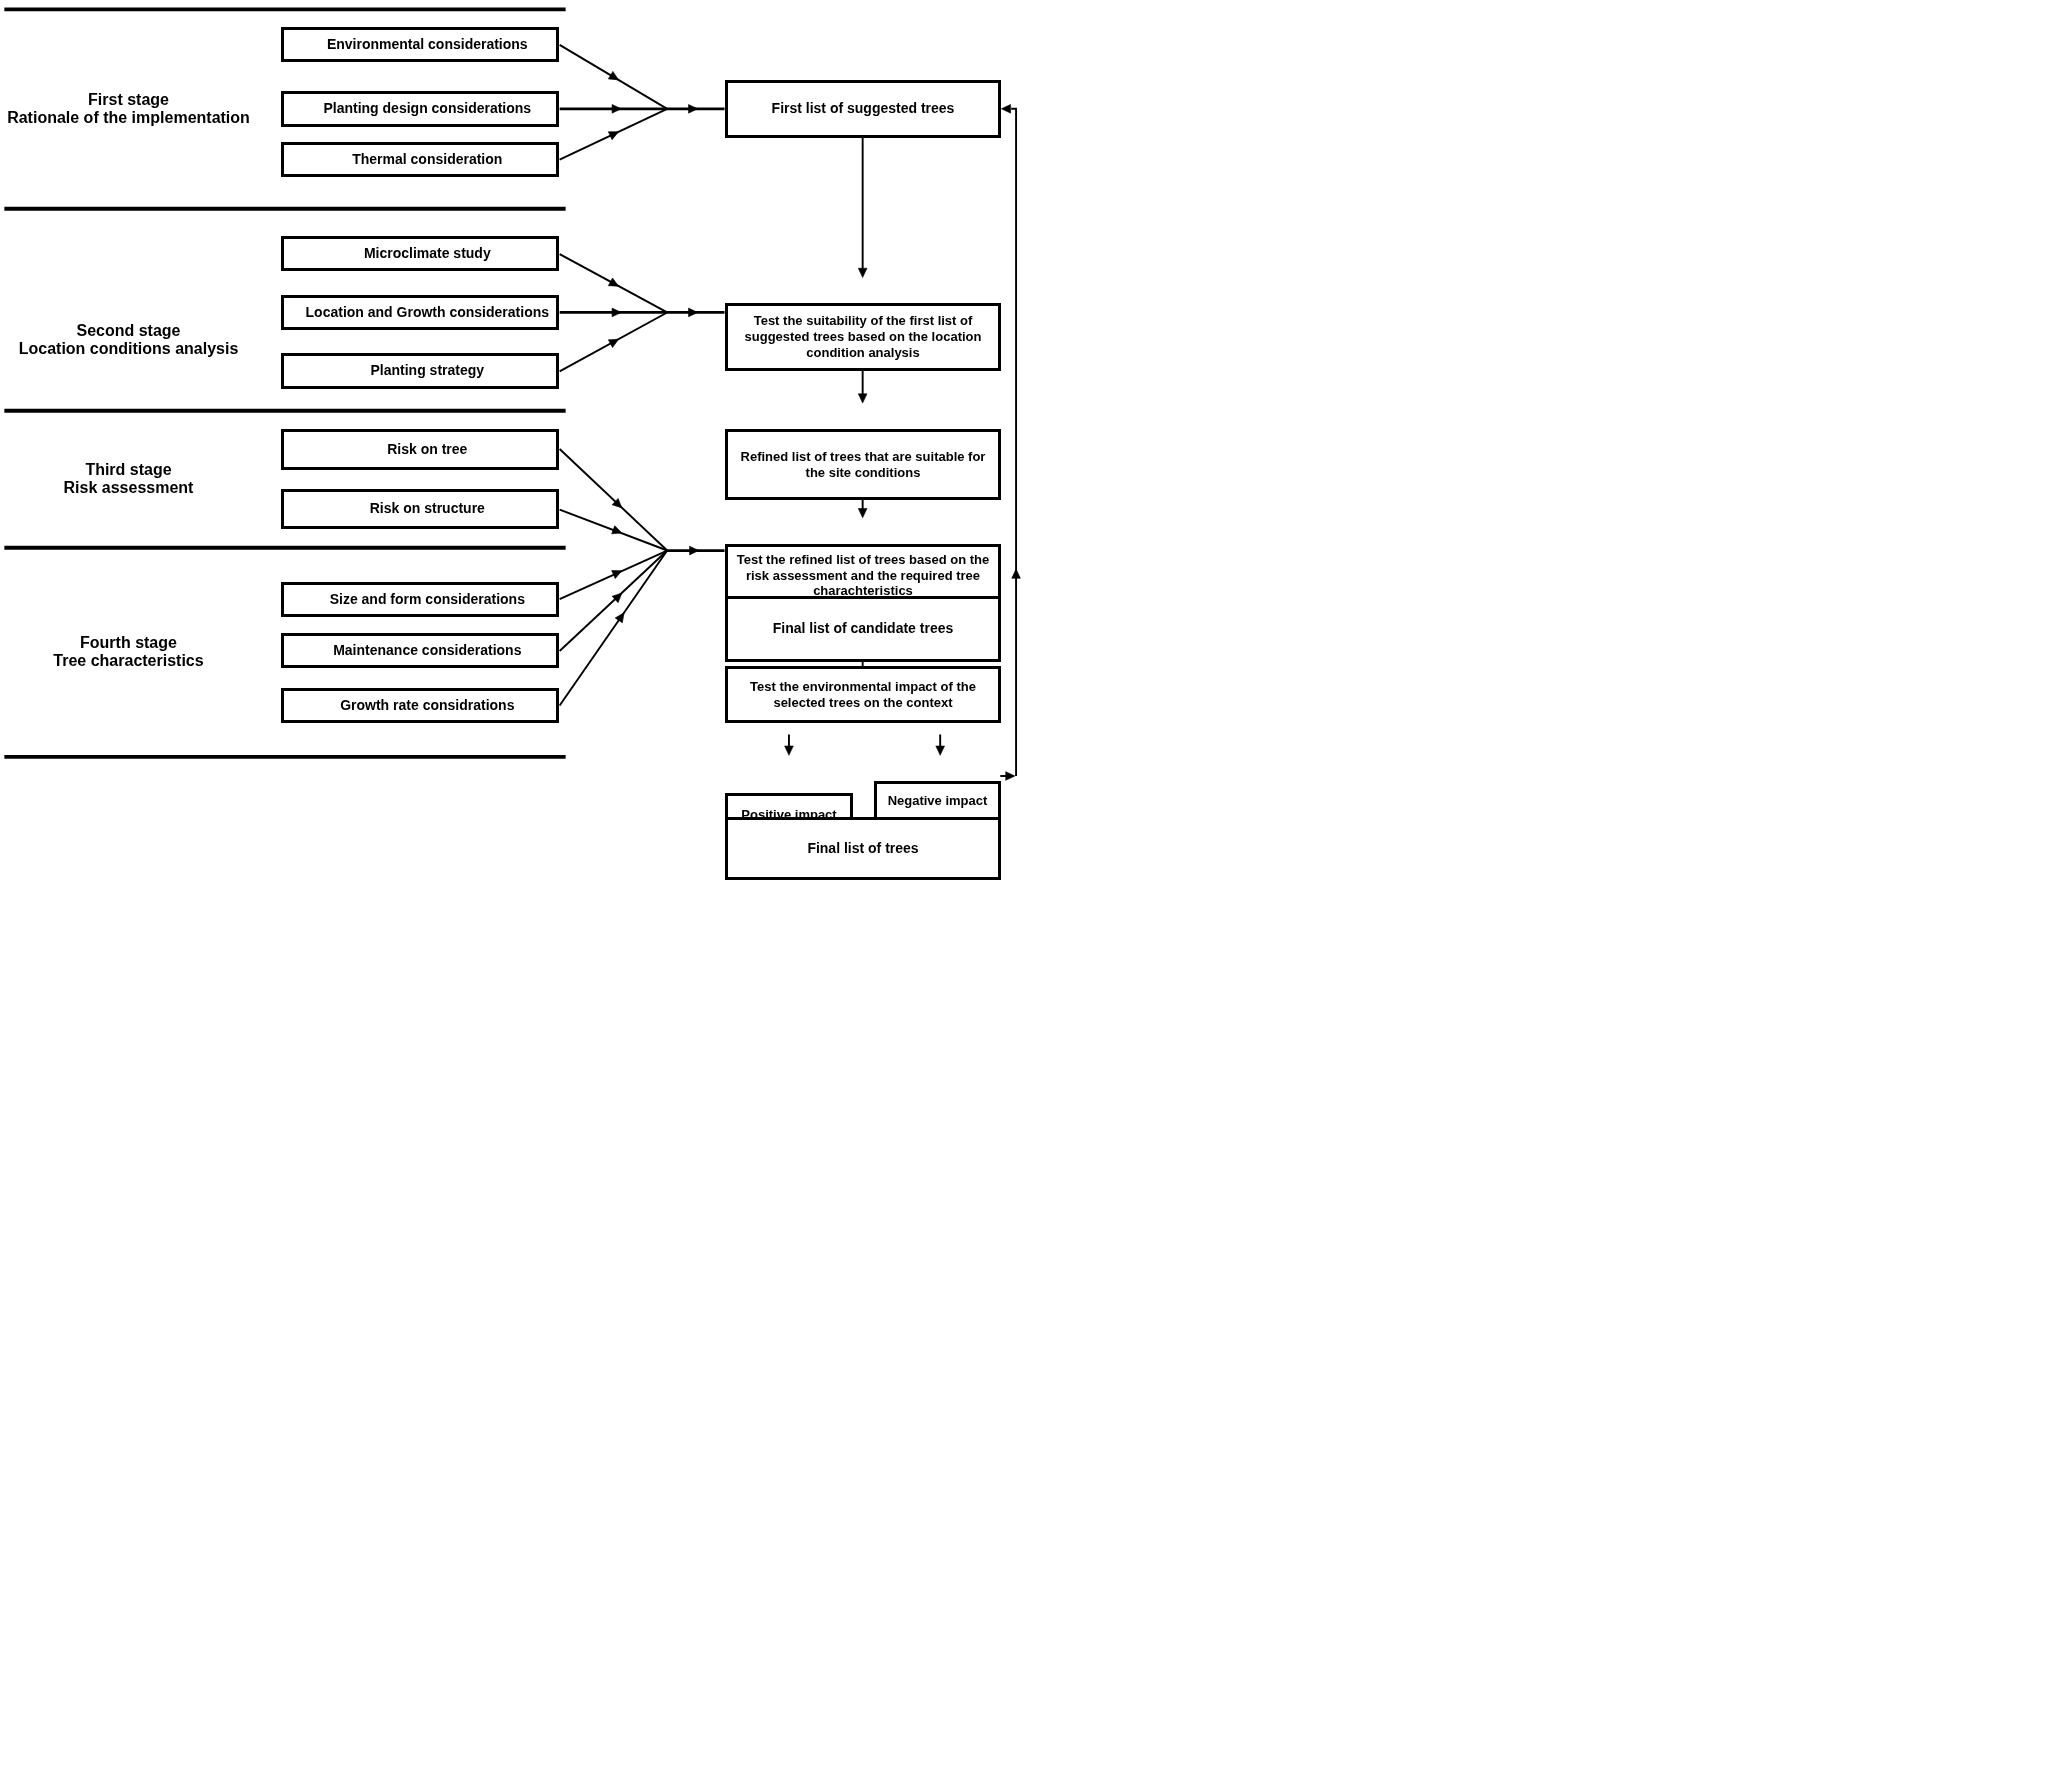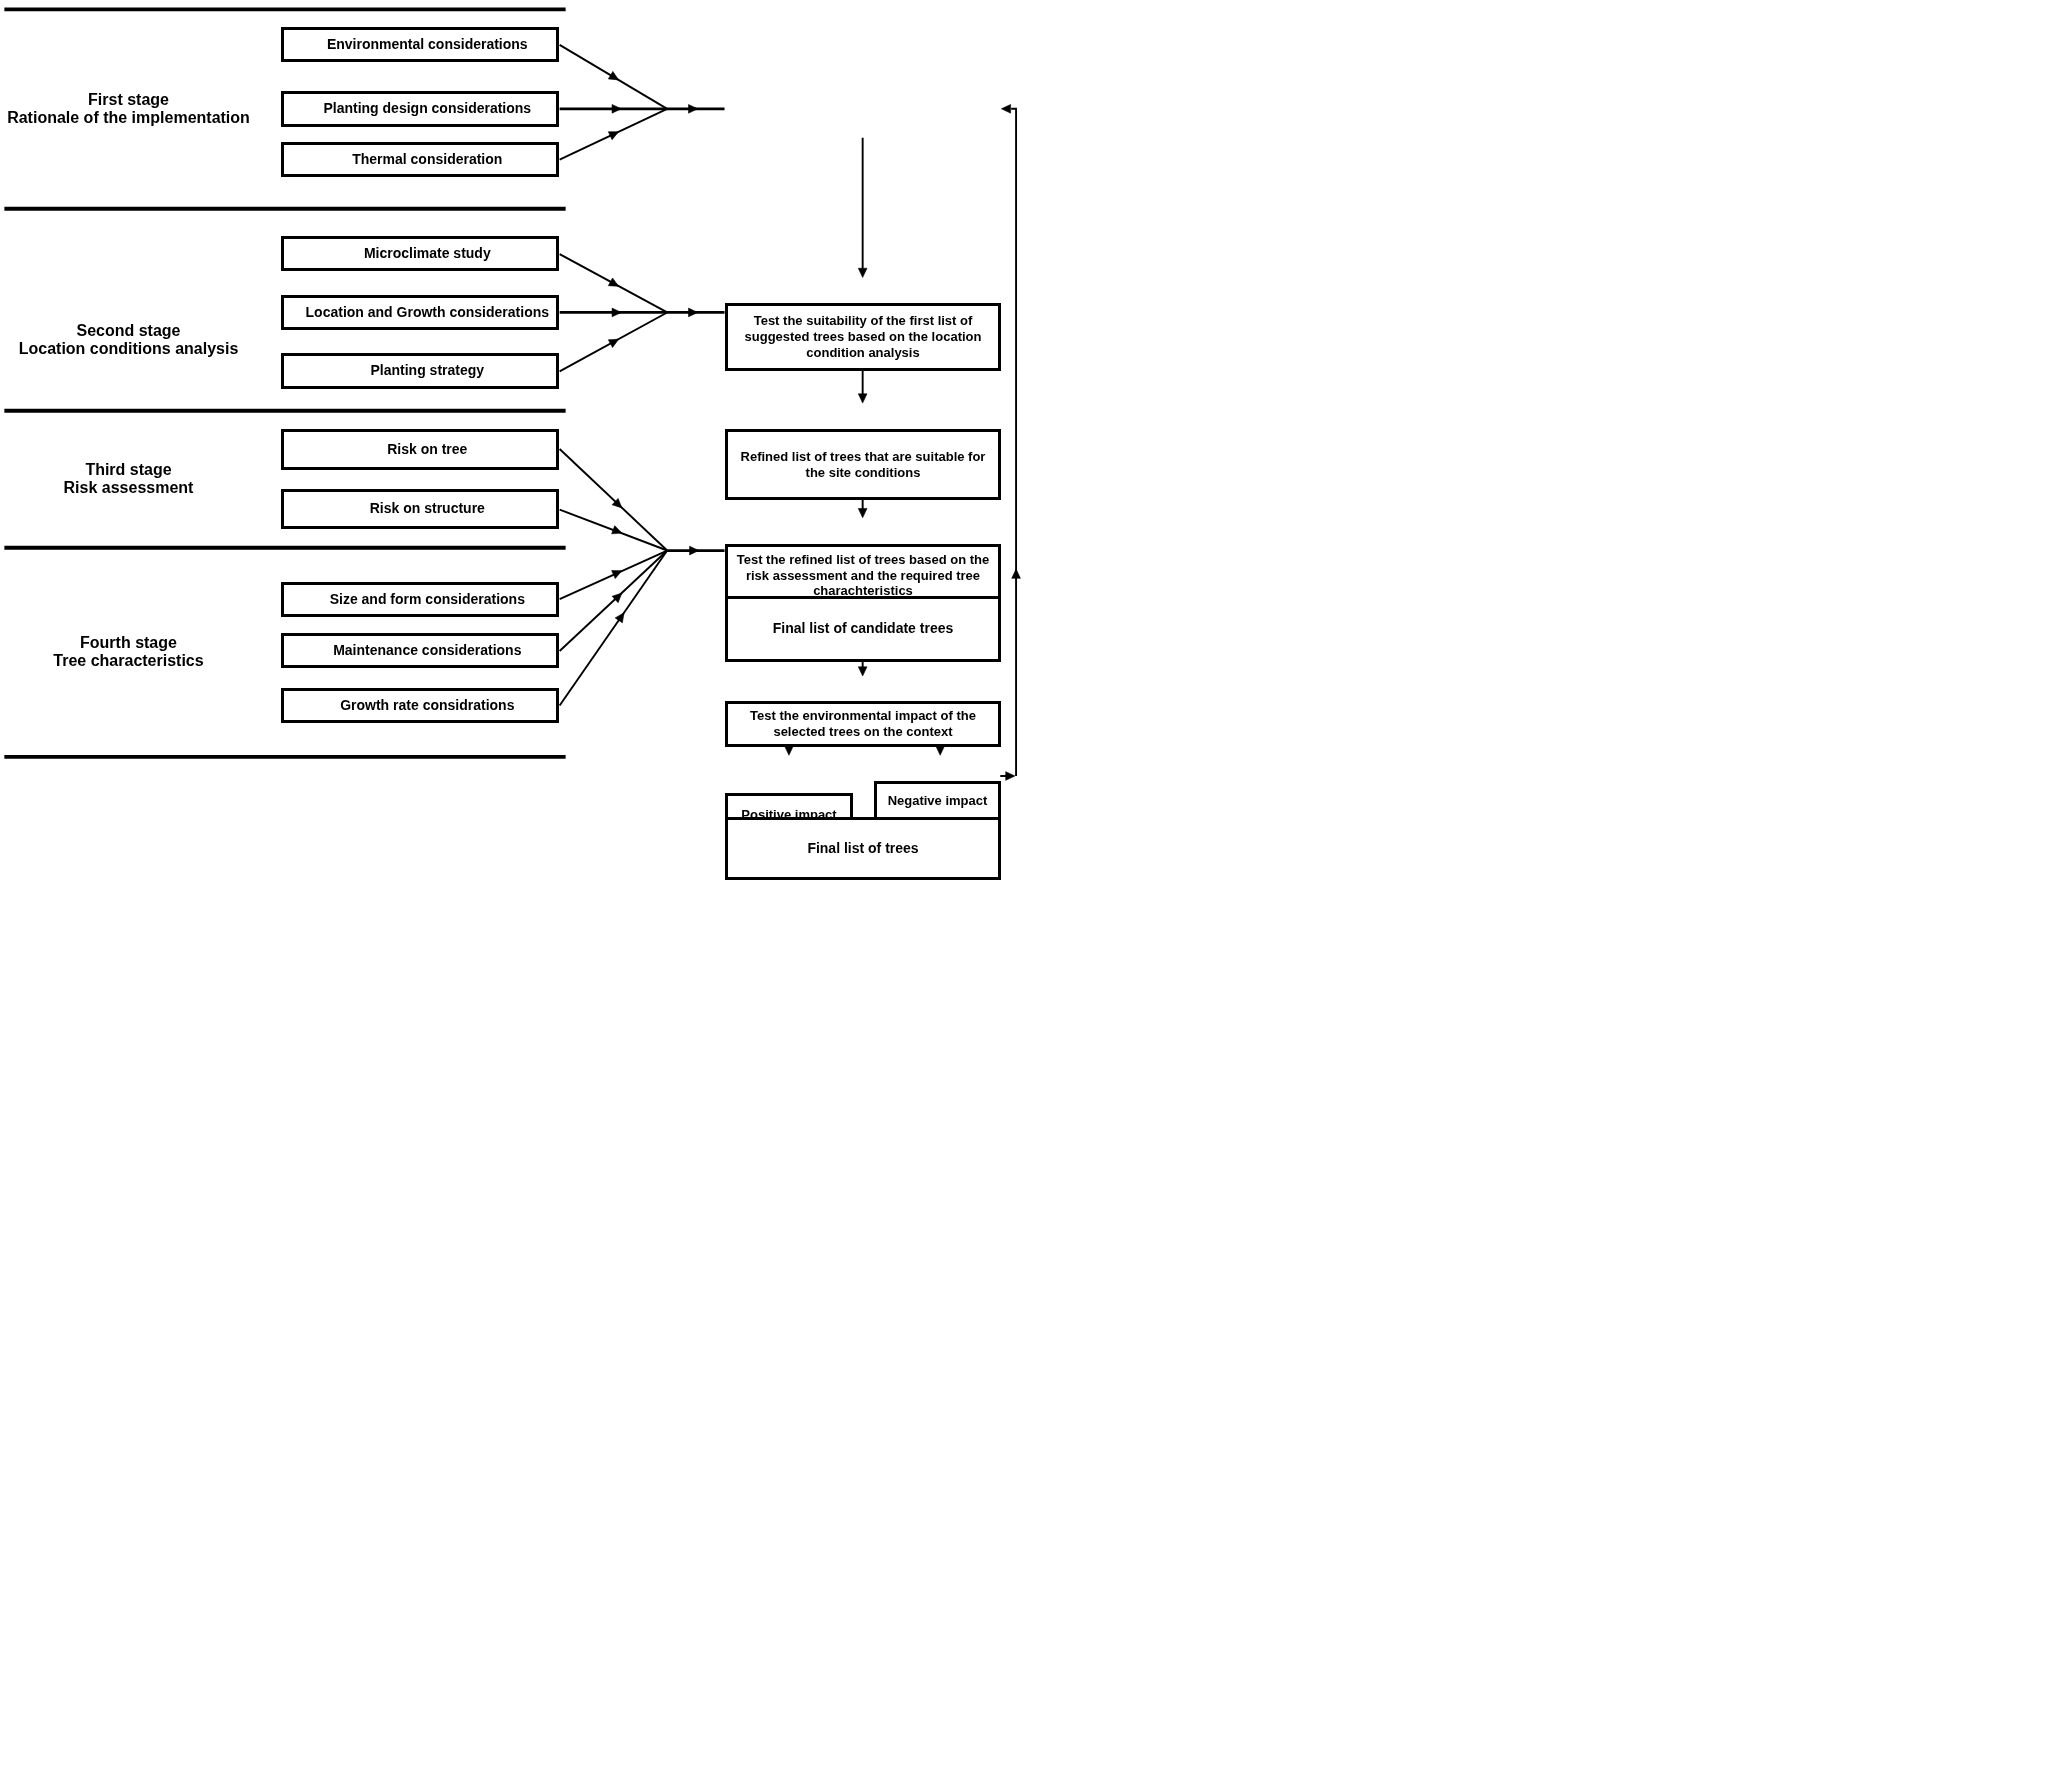--- a/index.html
+++ b/index.html
@@ -170,33 +170,36 @@
   <div class="node mid" style="top:582px;height:35px">
     <span>Size and form considerations</span>
   </div>
   <div class="node mid" style="top:633px;height:35px">
     <span>Maintenance considerations</span>
   </div>
   <div class="node mid" style="top:688px;height:35px">
     <span>Growth rate considrations</span>
   </div>
 
+  <div class="node right" style="top:80px;height:58px">
+    <span>First list of suggested trees</span>
+  </div>
   <div class="node right small" style="top:278px;height:68px">
     <span>Test the suitability of the first list of suggested trees based on the location condition analysis</span>
   </div>
   <div class="node right small" style="top:404px;height:71px">
     <span>Refined list of trees that are suitable for the site conditions</span>
   </div>
   <div class="node right small" style="top:519px;height:63px">
     <span>Test the refined list of trees based on the risk assessment and the required tree charachteristics</span>
   </div>
   <div class="node right" style="top:596px;height:66px">
     <span>Final list of candidate trees</span>
   </div>
-  <div class="node right small" style="top:676px;height:46px">
+  <div class="node right small" style="top:641px;height:57px">
     <span>Test the environmental impact of the selected trees on the context</span>
   </div>
   <div class="node small" style="left:725px;width:128px;top:768px;height:43px">
     <span>Positive impact</span>
   </div>
   <div class="node small" style="left:874px;width:127px;top:756px;height:39px">
     <span>Negative impact</span>
   </div>
   <div class="node right" style="top:817px;height:63px">
     <span>Final list of trees</span>

